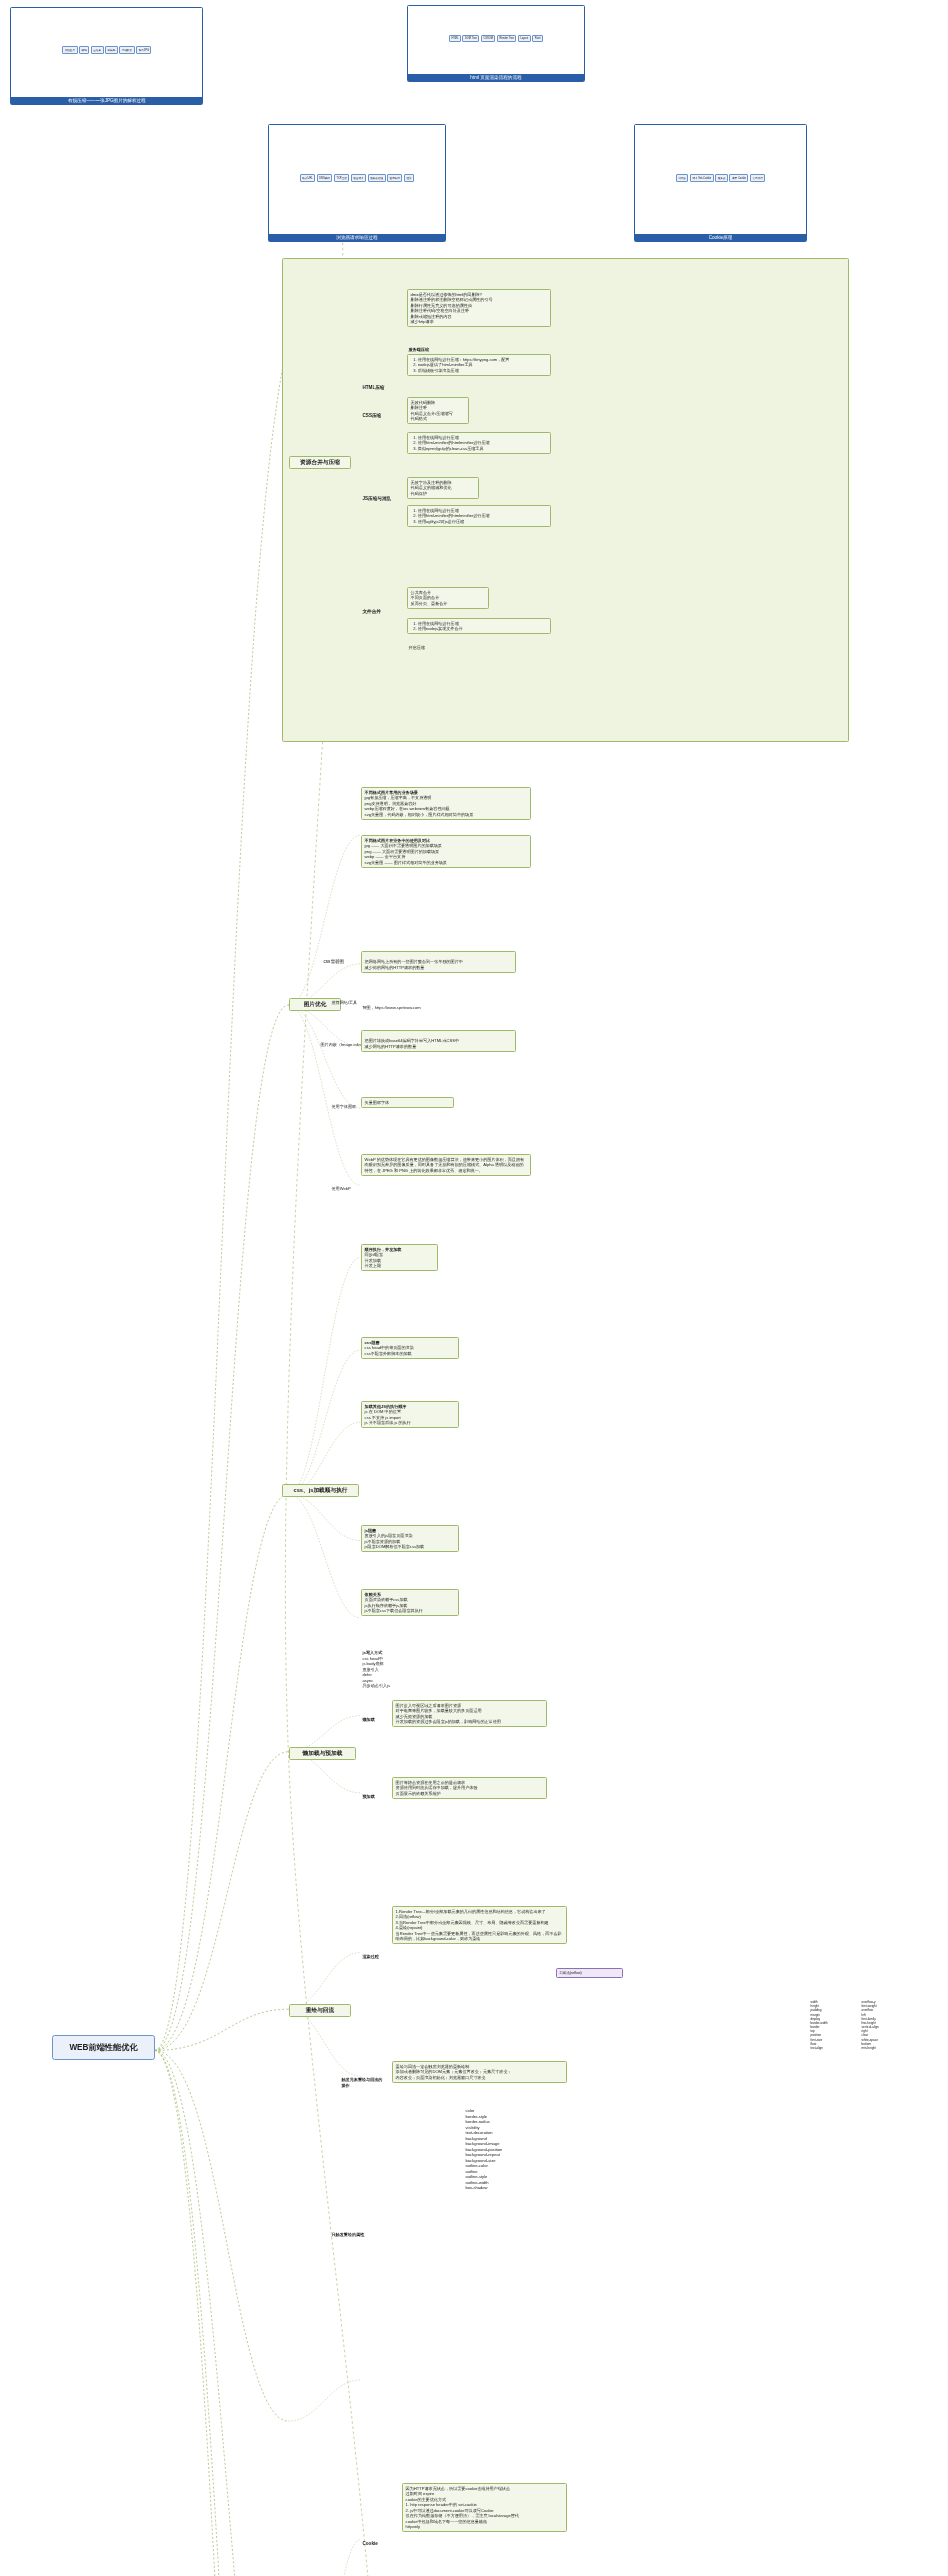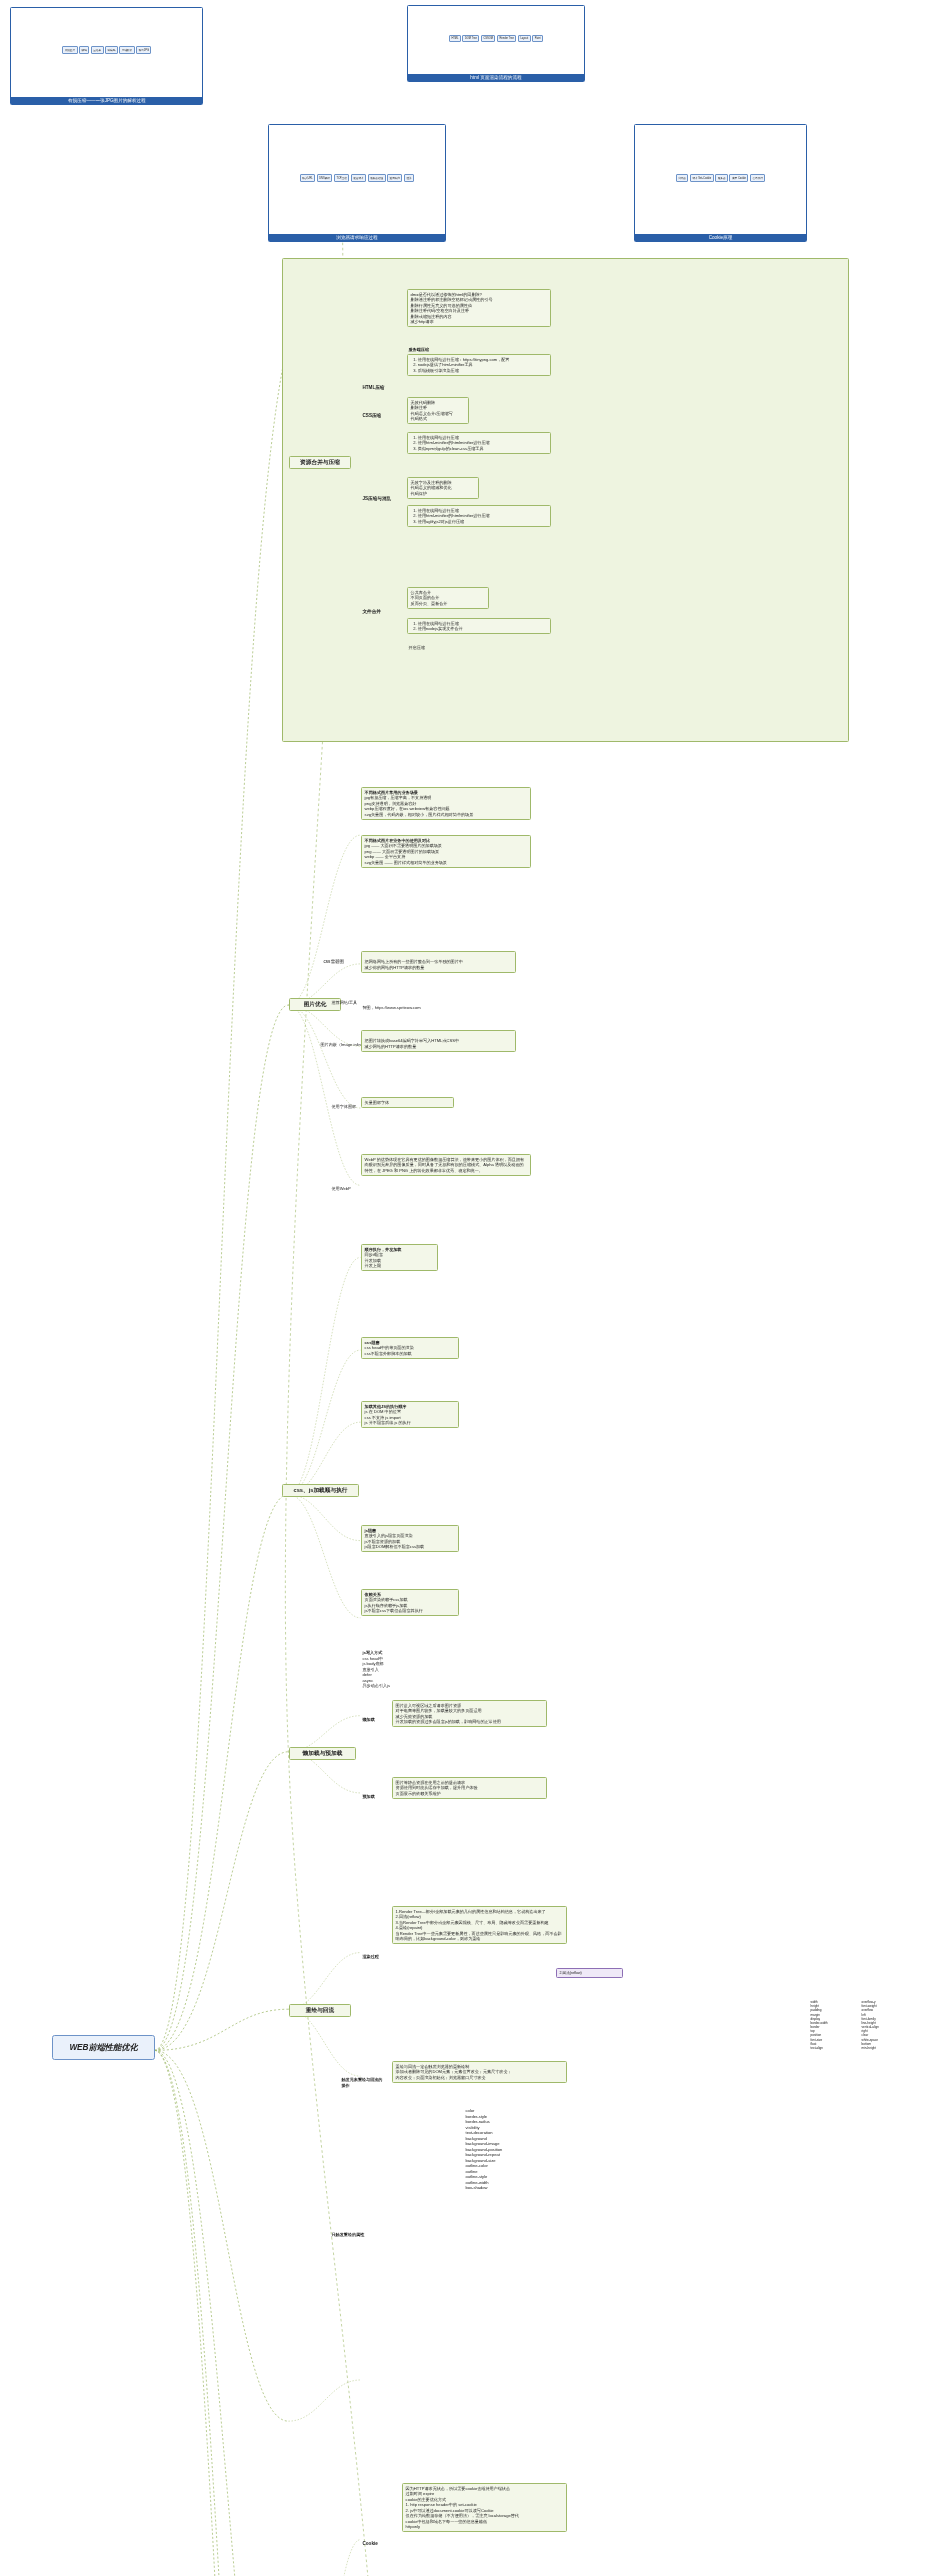--- a/index.html
+++ b/index.html
@@ -2,21 +2,21 @@
 <html style="font-size:8.2px"><head>
 <meta charset="utf-8">
 <style>
   html,body{margin:0;padding:0;background:#ffffff;}
   body{font-family:"Liberation Sans","DejaVu Sans",sans-serif;color:#222;}
   #root{position:relative;width:948px;height:3866px;overflow:hidden;background:#fff;}
 
   .node{position:absolute;box-sizing:border-box;border:0.5px solid #9fb96a;background:#f3f7e9;border-radius:1.5px;padding:1.5px 2.6px;line-height:1.35;}
   .node.plain{border:none;background:transparent;padding:1px 1.5px;}
   .node.greenbox{border:0.5px solid #9fb96a;background:#eef4e0;}
-  .node.rootnode{border:1px solid #6d93c8;background:#eaf1fb;border-radius:2.6px;text-align:center;font-weight:bold;font-style:italic;}
+  .node.rootnode{border:1px solid #6d93c8;background:#eaf1fb;border-radius:2.6px;text-align:center;font-weight:bold;}
   .node.purple{border:0.5px solid #8d6fb5;background:#efe9f7;}
 
   .fs6{font-size:3.1px;} .fs7{font-size:3.6px;} .fs8{font-size:4.1px;}
   .fs9{font-size:4.6px;} .fs11{font-size:5.7px;} .fs16{font-size:8.2px;}
   .b{font-weight:bold;}
   svg.links{position:absolute;left:0;top:0;width:948px;height:3866px;pointer-events:none;}
   .ul{margin:0;padding-left:6.2px;}
   .ul li{margin:0;}
   .imgbox{position:absolute;border:1px solid #2a5fa8;background:#fff;border-radius:1.5px;box-sizing:border-box;overflow:hidden;}
   .imgcap{position:absolute;left:0;right:0;bottom:0;background:#2a5fa8;color:#fff;font-size:4.6px;text-align:center;padding:1px 0;}

